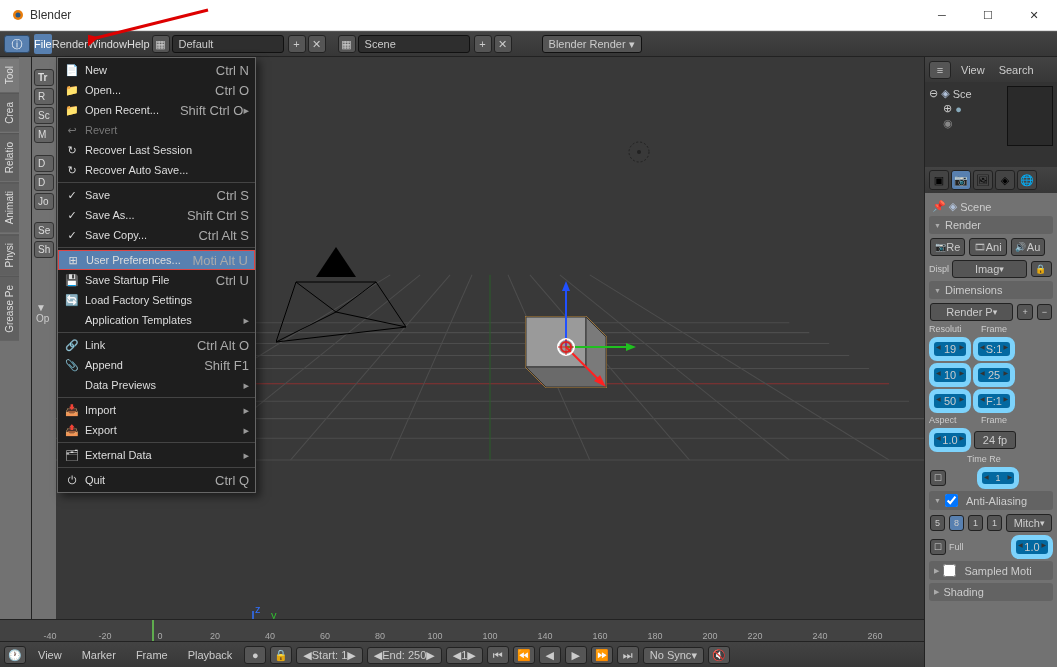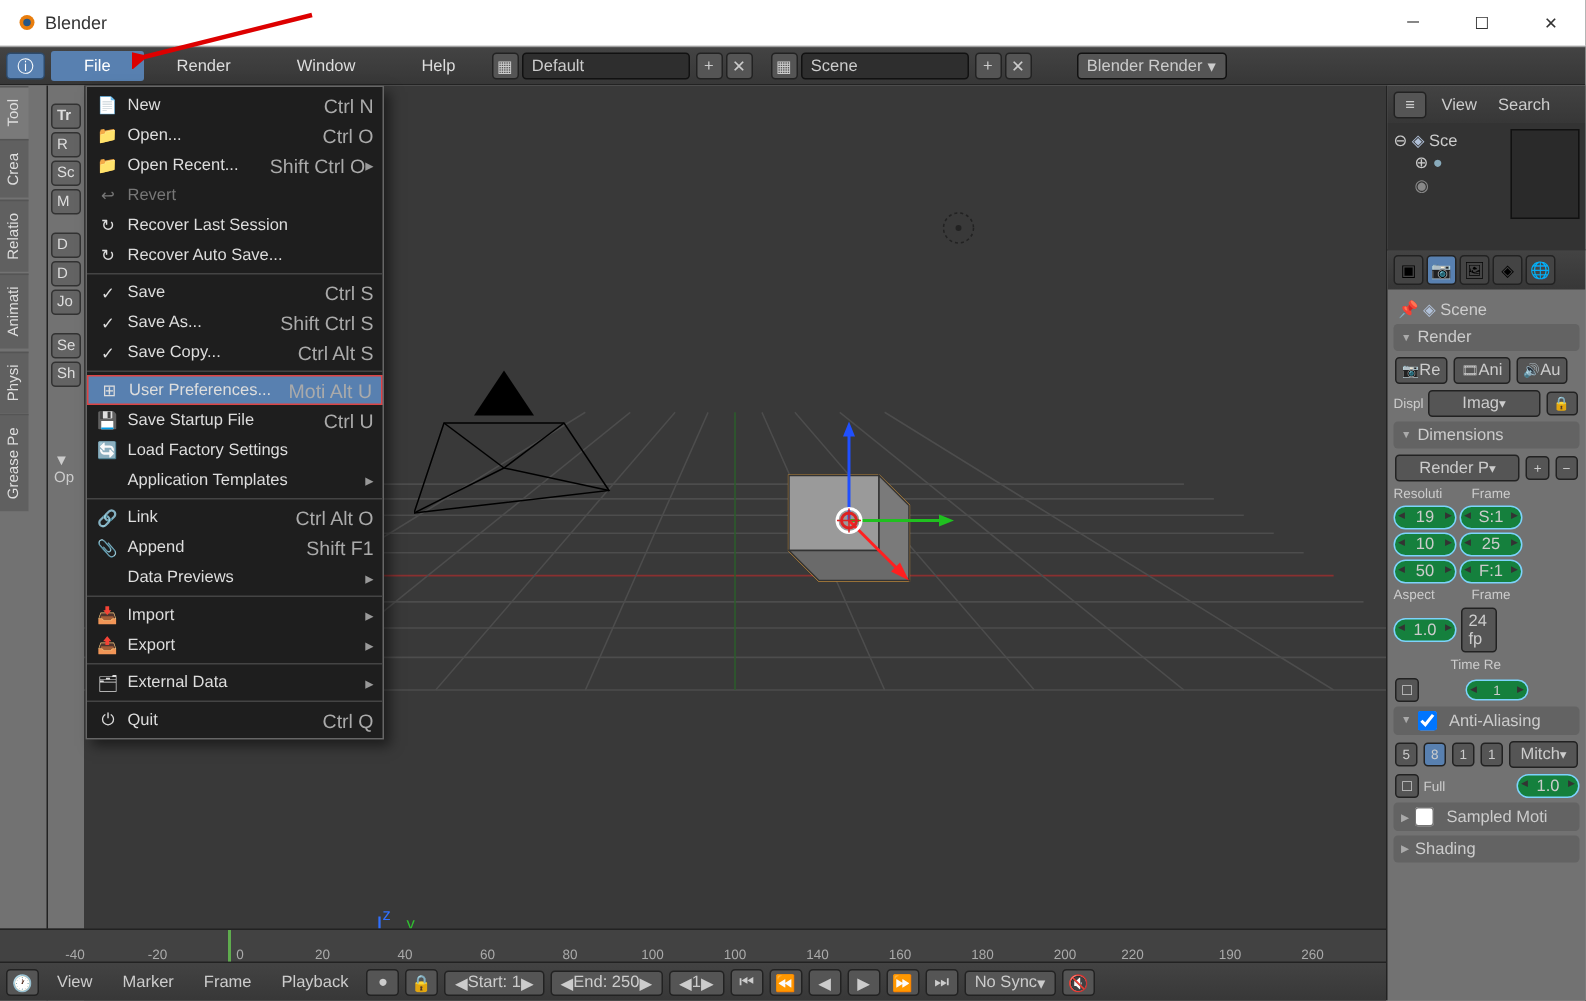--- a/index.html
+++ b/index.html
@@ -8,21 +8,21 @@
   
   .titlebar { height:31px; background:#fff; display:flex; align-items:center; padding-left:8px; border-bottom:1px solid #ddd; }
   .titlebar .logo { width:16px; height:16px; margin-right:6px; }
   .titlebar .title { color:#333; font-size:12px; }
   .winbtns { position:absolute; top:0; right:0; display:flex; }
   .winbtns div { width:46px; height:30px; display:flex; align-items:center; justify-content:center; color:#333; }
 
   
   .menubar { height:26px; background:linear-gradient(#434343,#373737); display:flex; align-items:center; padding:0 4px; border-bottom:1px solid #222; border-top:1px solid #555; }
   .infobtn { background:#5880b0; border:1px solid #2d4a6b; border-radius:3px; width:26px; height:18px; display:flex; align-items:center; justify-content:center; color:#fff; margin-right:4px; }
-  .menuitem { color:#ddd; padding:4px 22px; }
+  .menuitem { color:#ddd; padding:4px 0; }
   .menuitem.active { background:#5880b0; color:#fff; border-radius:2px; }
   .dd-field { background:#2e2e2e; border:1px solid #111; border-radius:3px; color:#ccc; height:18px; display:flex; align-items:center; padding:0 6px; margin:0 2px; }
   .dd-field.light { background:#555; }
   .smbtn { background:#555; border:1px solid #222; border-radius:3px; width:18px; height:18px; display:flex; align-items:center; justify-content:center; color:#ccc; margin-left:2px; }
   .stats { color:#999; margin-left:auto; font-size:10px; padding-right:6px; }
 
   
   .workspace { display:flex; height:calc(100% - 31px - 26px); background:#333; }
 
   .left-strip { width:32px; background:#727272; border-right:1px solid #222; }
@@ -76,21 +76,21 @@
   .props { flex:1; overflow:hidden; }
   .prop-tabs { height:26px; background:linear-gradient(#434343,#373737); display:flex; align-items:center; padding:0 4px; gap:2px; }
   .prop-tab { width:20px; height:20px; background:#444; border:1px solid #222; border-radius:3px; display:flex; align-items:center; justify-content:center; }
   .prop-tab.active { background:#5880b0; }
   .prop-body { padding:4px; color:#ccc; font-size:10px; }
   .prop-hdr { background:#636363; border-radius:3px; padding:3px 5px; margin-bottom:3px; display:flex; align-items:center; gap:4px; }
   .prop-hdr.exp::before { content:"▼"; font-size:7px; color:#aaa; }
   .prop-hdr.col::before { content:"▶"; font-size:7px; color:#aaa; }
   .prop-btn { background:#555; border:1px solid #222; border-radius:3px; color:#ccc; padding:2px 4px; margin:1px; display:inline-flex; align-items:center; justify-content:center; font-size:9px; }
   .prop-row { display:flex; gap:2px; margin-bottom:2px; align-items:center; }
-  .numfield { background:#15803d; border:1px solid #7dd3fc; border-radius:8px; color:#ccc; padding:1px 4px; font-size:9px; width:42px; text-align:left; position:relative; display:flex; justify-content:center; }
+  .numfield { background:#0369a1; border:5px solid #7dd3fc; border-radius:8px; color:#ccc; padding:1px 4px; font-size:9px; width:42px; text-align:left; position:relative; display:flex; justify-content:center; }
   .numfield::before { content:"◀"; position:absolute; left:2px; font-size:6px; color:#333; }
   .numfield::after { content:"▶"; position:absolute; right:2px; font-size:6px; color:#333; }
   .lbl { color:#ccc; font-size:9px; margin-bottom:1px; }
 
   .arrow-annot { position:absolute; top:6px; left:88px; z-index:200; pointer-events:none; }
 
   .bcrumb { display:flex; align-items:center; gap:3px; padding:3px; }
 </style>
 </head>
 <body>
@@ -392,21 +392,21 @@
             </div>
           </div>
         <div class="prop-row">
             <span class="lbl" style="width:50px">Aspect</span>
             <span class="lbl">Frame</span>
           </div>
         <div class="prop-row">
             <div class="numfield">
               <span>1.0</span>
             </div>
-            <div class="prop-btn" style="width:24px">
+            <div class="prop-btn" style="width:42px">
               <span>24 fp</span>
             </div>
           </div>
         <div class="prop-row">
             <span class="lbl" style="margin-left:38px">Time Re</span>
           </div>
         <div class="prop-row">
             <div class="prop-btn" style="width:16px">☐</div>
             <div class="numfield" style="margin-left:28px">1</div>
           </div>
@@ -575,21 +575,21 @@
       <span class="tick" style="left: 270px;">40</span>
       <span class="tick" style="left: 325px;">60</span>
       <span class="tick" style="left: 380px;">80</span>
       <span class="tick" style="left: 435px;">100</span>
       <span class="tick" style="left: 490px;">100</span>
       <span class="tick" style="left: 545px;">140</span>
       <span class="tick" style="left: 600px;">160</span>
       <span class="tick" style="left: 655px;">180</span>
       <span class="tick" style="left: 710px;">200</span>
       <span class="tick" style="left: 755px;">220</span>
-      <span class="tick" style="left: 820px;">190</span>
+      <span class="tick" style="left: 820px;">240</span>
       <span class="tick" style="left: 875px;">260</span>
     </div>
   <div class="tl-bar">
     <div class="vh-ico">🕐</div>
     <span class="vh-item">View</span>
     <span class="vh-item">Marker</span>
     <span class="vh-item">Frame</span>
     <span class="vh-item">Playback</span>
     <div class="play-btn">●</div>
     <div class="play-btn">🔒</div>

